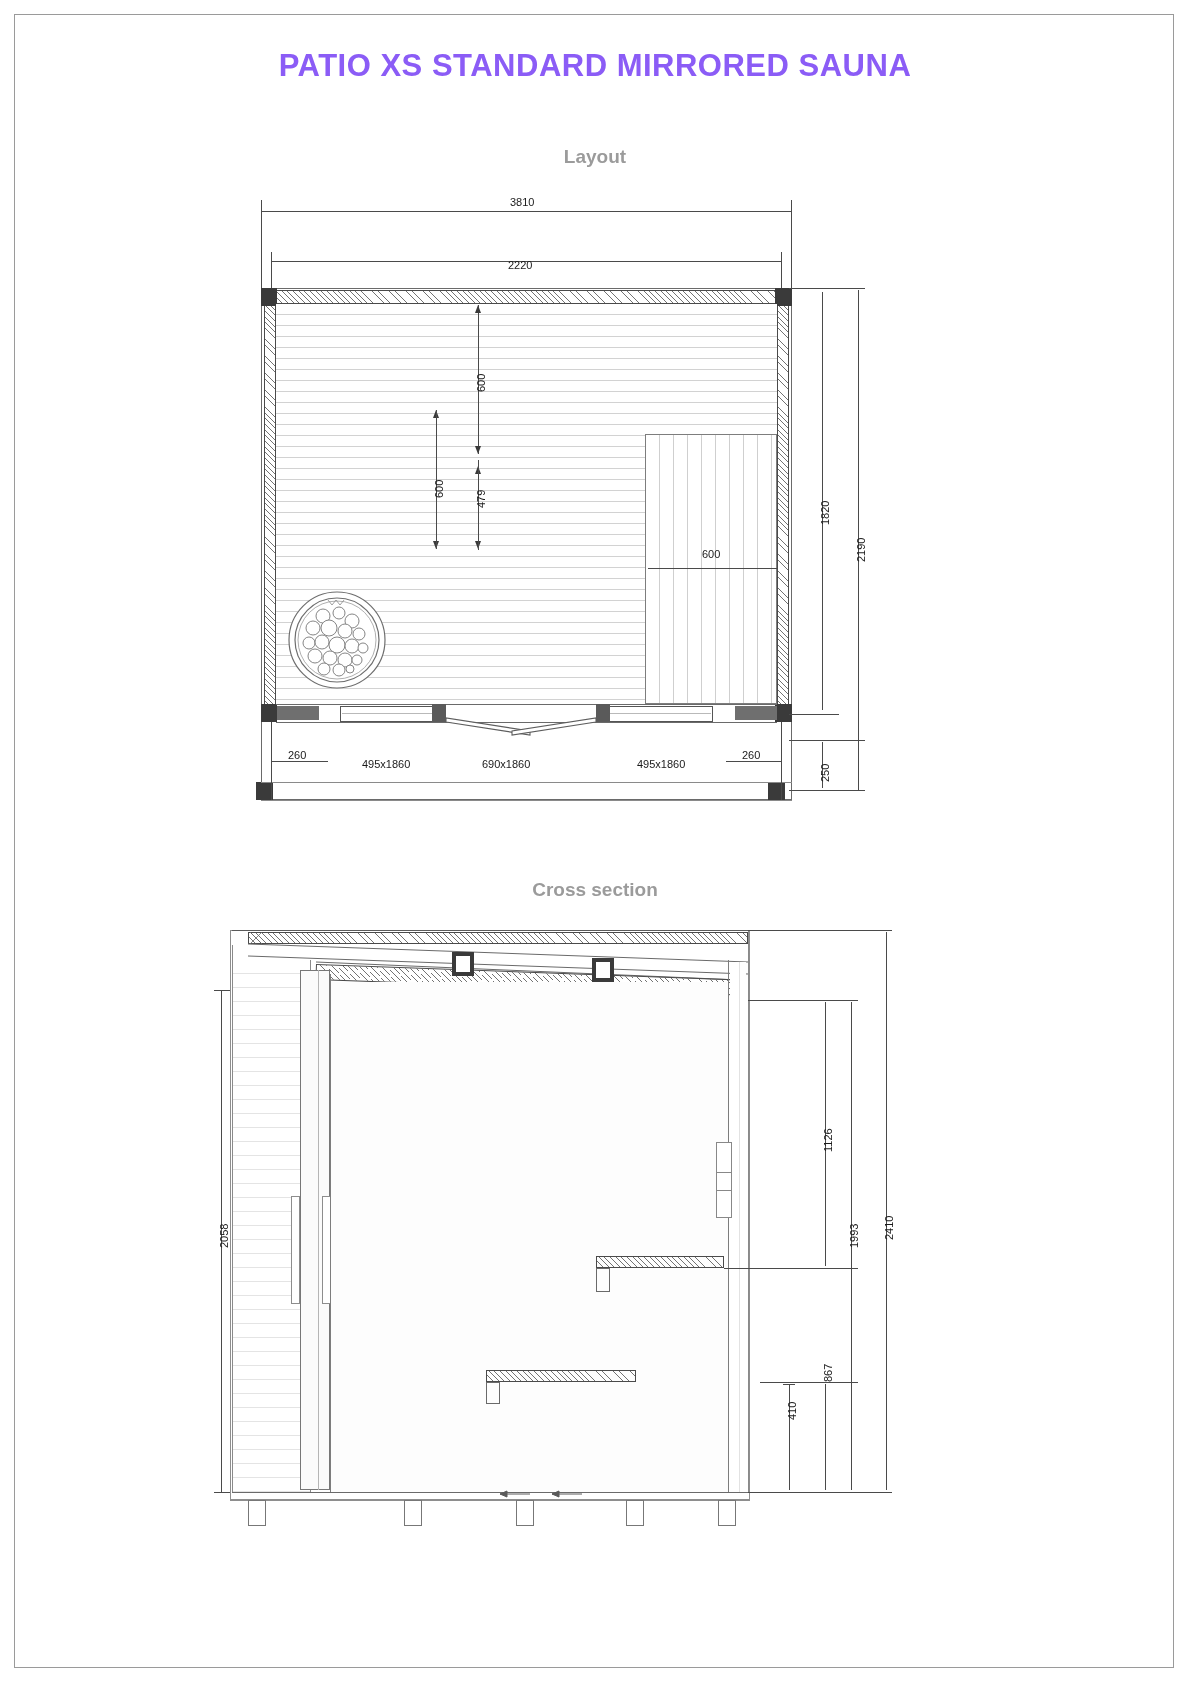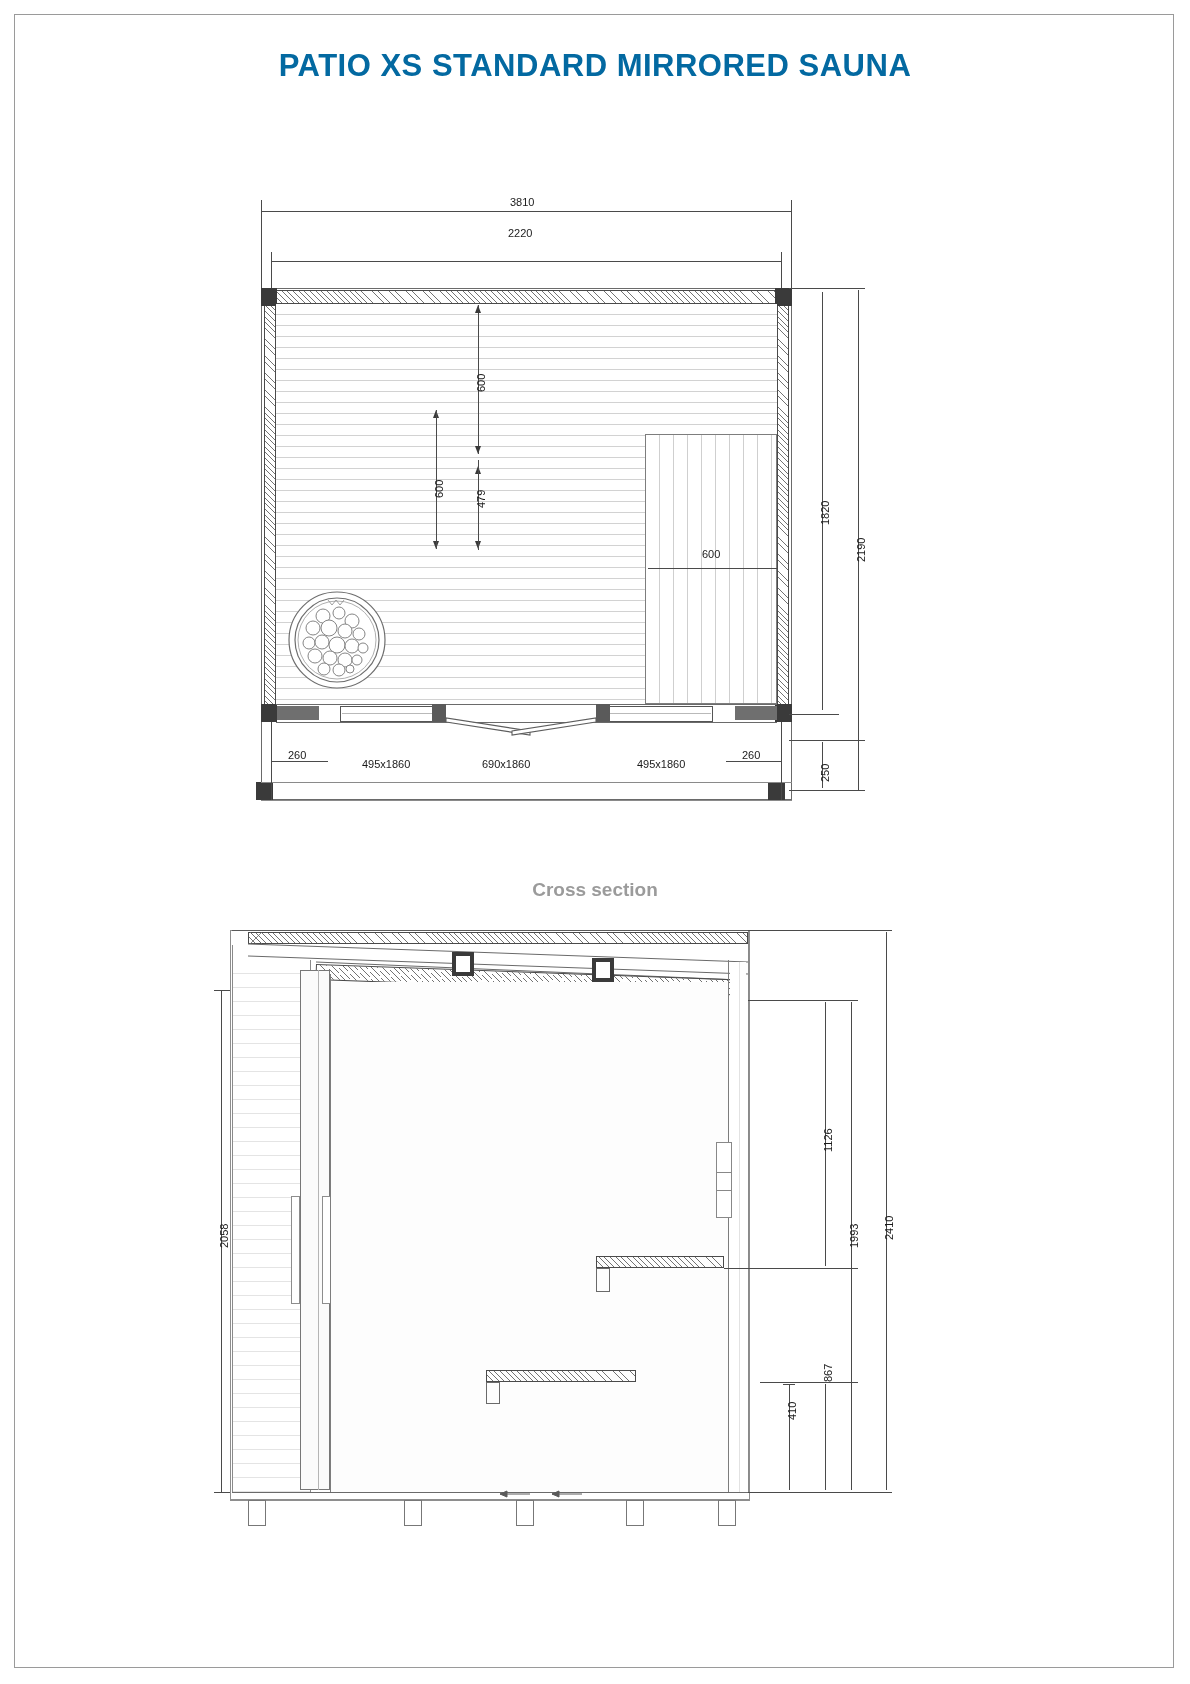--- a/index.html
+++ b/index.html
@@ -29,21 +29,21 @@
   }
   .title {
     position: absolute;
     left: 0;
     top: 48px;
     width: 1190px;
     text-align: center;
     font-size: 31px;
     font-weight: bold;
     letter-spacing: 0.5px;
-    color: #0369a1;
+    color: #8b5cf6;
   }
   .section-label {
     position: absolute;
     width: 1190px;
     text-align: center;
     font-size: 19px;
     font-weight: bold;
     color: #9b9b9b;
   }
   #layout-label { top: 146px; }
@@ -135,33 +135,34 @@
 </style>
 </head>
 <body>
 
 <div id="page">
 
   <div class="sheet-border"></div>
 
   <div class="title">PATIO XS STANDARD MIRRORED SAUNA</div>
 
+  <div class="section-label" id="layout-label">Layout</div>
   <div class="section-label" id="cross-label">Cross section</div>
 
   <div>
 
     <div class="ln h" style="left:261px; top:211px; width:531px;"></div>
     <div class="ln v" style="left:261px; top:200px; height:90px;"></div>
     <div class="ln v" style="left:791px; top:200px; height:90px;"></div>
     <div class="dimtxt" style="left:510px; top:196px;">3810</div>
 
     <div class="ln h" style="left:271px; top:261px; width:511px;"></div>
     <div class="ln v" style="left:271px; top:252px; height:40px;"></div>
     <div class="ln v" style="left:781px; top:252px; height:40px;"></div>
-    <div class="dimtxt" style="left:508px; top:227px;">2220</div>
+    <div class="dimtxt" style="left:508px; top:259px;">2220</div>
 
     <div class="box" style="left:261px; top:288px; width:531px; height:512px; border-color:#6a6a6a;"></div>
 
     <div class="hatch-h" style="left:264px; top:290px; width:525px; height:14px;"></div>
 
     <div class="hatch-h" style="left:264px; top:290px; width:12px; height:424px;"></div>
 
     <div class="hatch-h" style="left:777px; top:290px; width:12px; height:424px;"></div>
 
     <div class="fill-dark" style="left:261px; top:288px; width:16px; height:18px;"></div>

